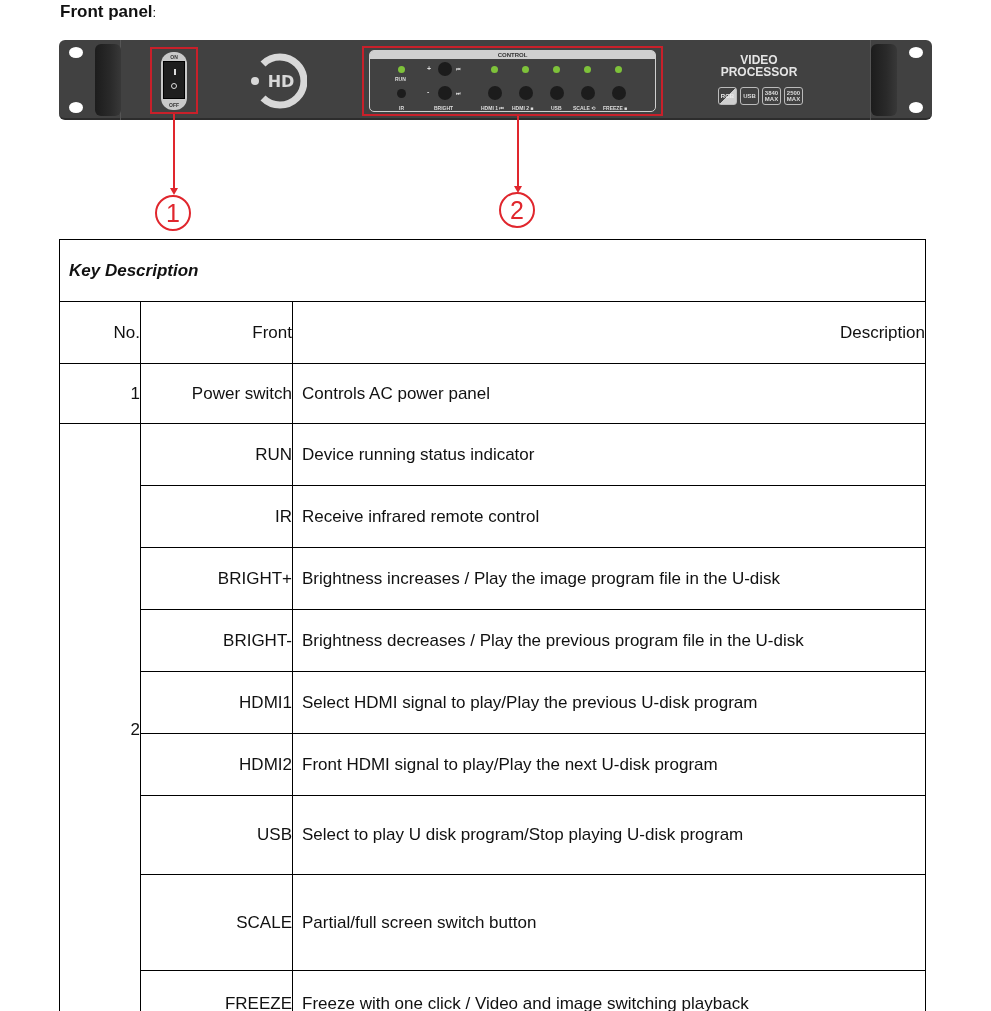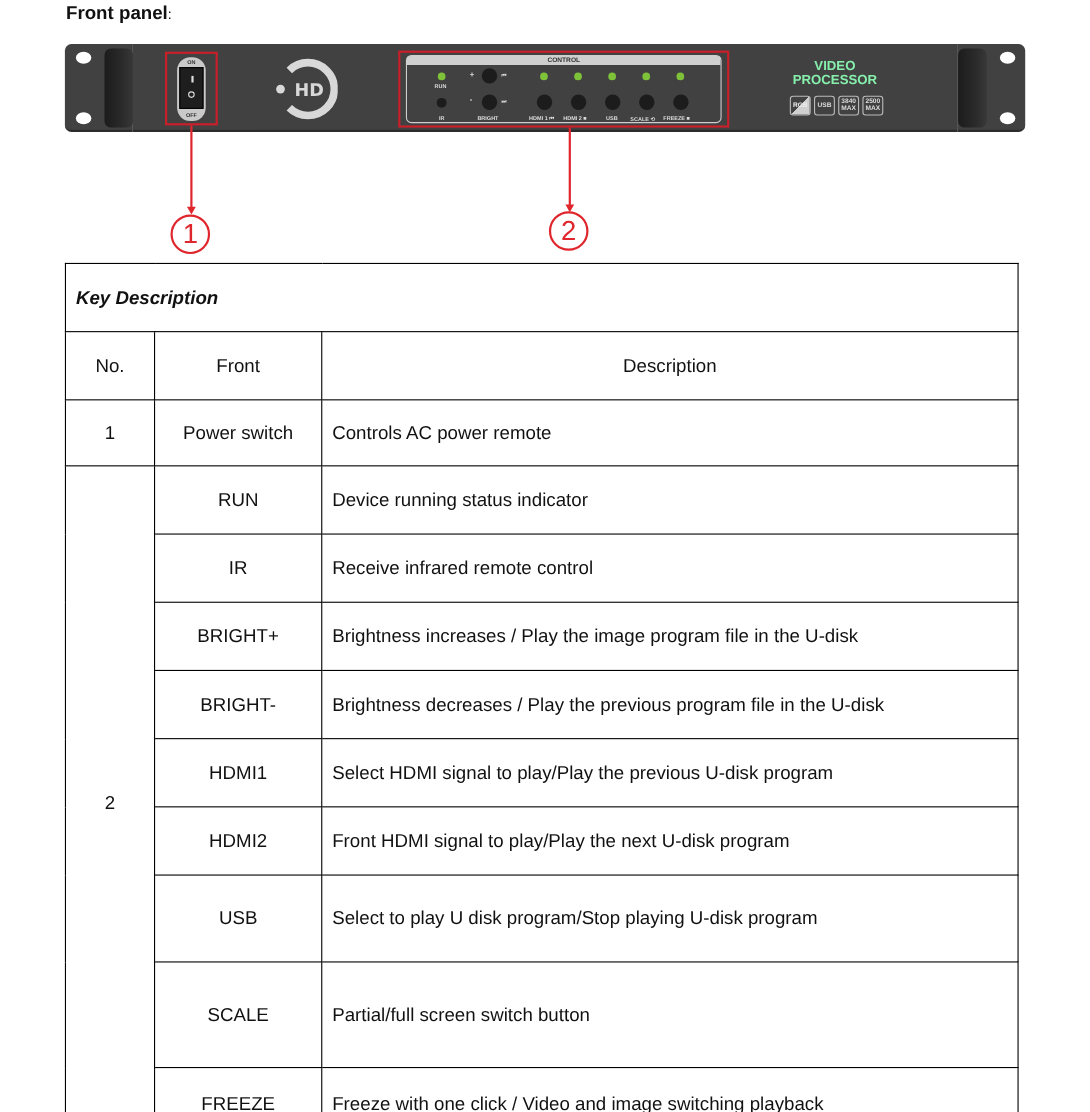--- a/index.html
+++ b/index.html
@@ -34,36 +34,36 @@
     .control-inner { position: absolute; left: 5px; top: 2px; width: 287px; height: 62px;
                      border: 1.5px solid #cfcfcf; border-radius: 5px; }
     .control-title { position: absolute; left: 0; top: 0; width: 100%; height: 8px; background: #cfcfcf;
                      font-size: 6px; font-weight: bold; text-align: center; line-height: 8px; color: #333; border-radius: 3px 3px 0 0; }
     .led { position: absolute; width: 7px; height: 7px; border-radius: 50%; background: #7ec23a; }
     .btn { position: absolute; width: 14px; height: 14px; border-radius: 50%; background: #1c1c1c; }
     .btn-small { width: 9px; height: 9px; }
     .clabel { position: absolute; font-size: 5px; color: #ddd; font-weight: bold; white-space: nowrap; }
 
     .brand { position: absolute; left: 640px; top: 14px; width: 120px; text-align: center;
-             color: #86efac; font-weight: bold; font-size: 12px; line-height: 12px; }
+             color: #e5e5e5; font-weight: bold; font-size: 12px; line-height: 12px; }
     .badges { position: absolute; left: 659px; top: 47px; display: flex; gap: 3px; }
     .badge { width: 19px; height: 18px; border: 1px solid #bbb; border-radius: 3px; font-size: 6px;
              color: #ddd; font-weight: bold; display: flex; align-items: center; justify-content: center; text-align: center; line-height: 6px; }
     .badge.rgb { background: linear-gradient(135deg, #414141 50%, #cfcfcf 50%); color: #eee; }
 
     
     .line { position: absolute; width: 1.5px; background: #e0262d; }
     .arrowhead { position: absolute; width: 0; height: 0; border-left: 4px solid transparent; border-right: 4px solid transparent; border-top: 7px solid #e0262d; }
     .callout { position: absolute; width: 36px; height: 36px; border: 2px solid #e0262d; border-radius: 50%;
                color: #e0262d; font-size: 25px; text-align: center; line-height: 32px; }
 
     
     table { position: absolute; left: 59px; top: 239px; width: 867px; border-collapse: collapse; font-size: 17px; }
     td { border: 1.5px solid #000; vertical-align: middle; }
-    td.center { text-align: center; }
+    td.center { text-align: right; }
     td.desc { padding-left: 9px; }
     .title-cell { font-weight: bold; padding-left: 9px; height: 62px; font-style: italic; }
     .bottom-open td { border-bottom: none; }
   </style>
 </head>
 <body>
 
 <div class="heading">
   <span>Front panel</span><span class="colon">:</span>
 </div>
@@ -168,21 +168,21 @@
     <td colspan="3" class="title-cell">Key Description</td>
   </tr>
   <tr style="height:62px">
     <td class="center">No.</td>
     <td class="center">Front</td>
     <td class="center">Description</td>
   </tr>
   <tr style="height:60px">
     <td class="center">1</td>
     <td class="center">Power switch</td>
-    <td class="desc">Controls AC power remote</td>
+    <td class="desc">Controls AC power panel</td>
   </tr>
   <tr style="height:62px">
     <td class="center" rowspan="9" style="border-bottom:none">2</td>
     <td class="center">RUN</td>
     <td class="desc">Device running status indicator</td>
   </tr>
   <tr style="height:62px">
     <td class="center">IR</td>
     <td class="desc">Receive infrared remote control</td>
   </tr>

